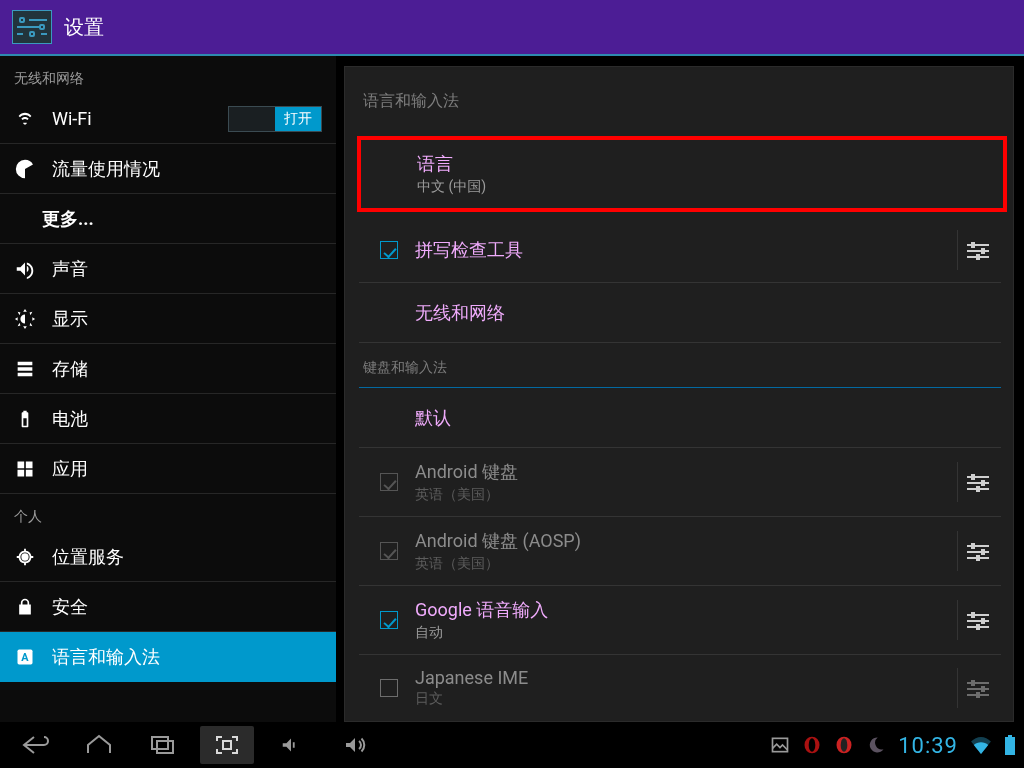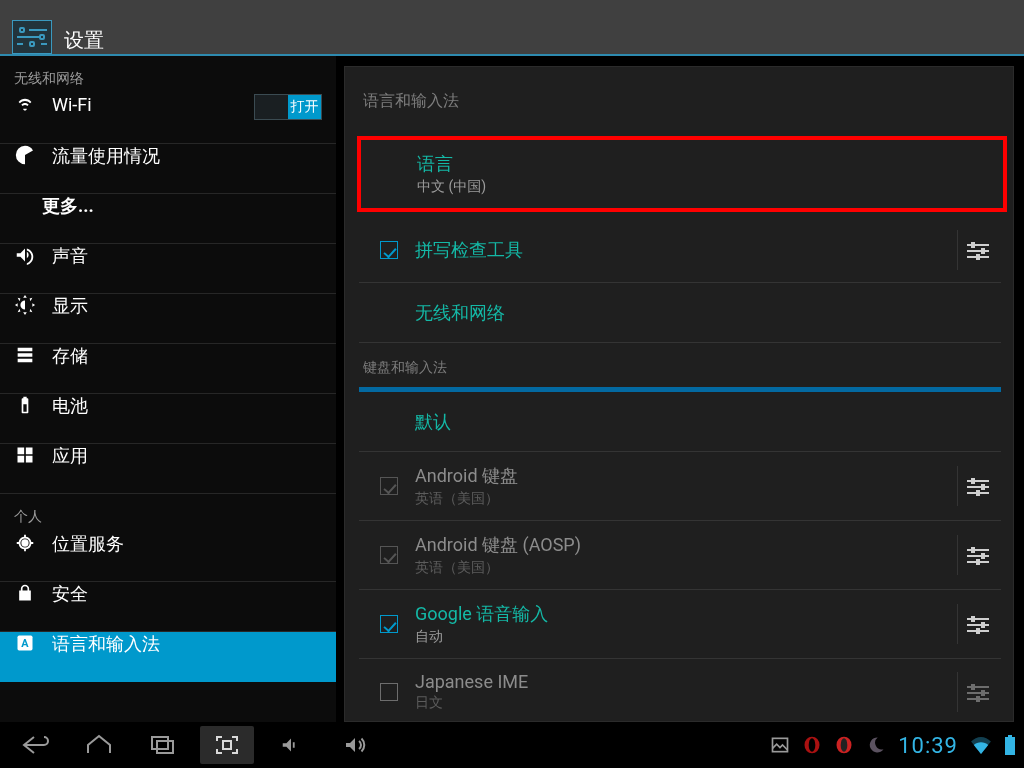--- a/index.html
+++ b/index.html
@@ -1,64 +1,64 @@
 <!DOCTYPE html>
 <html><head>
 <meta charset="utf-8">
 <style>
   * { box-sizing: border-box; margin: 0; padding: 0; }
   html, body { width: 1024px; height: 768px; overflow: hidden; font-family: "Roboto","Droid Sans",Arial,sans-serif; background:#000; color:#fff; }
   
-  .appbar { height:56px; display:flex; align-items:flex-end; padding:0 12px; background:#404040; border-bottom:2px solid #2e8aaf; }
+  .appbar { height:56px; display:flex; align-items:center; padding:0 12px; background:#4c1d95; border-bottom:2px solid #2e8aaf; }
   .appbar .title { font-size:20px; font-weight:400; margin-left:12px; color:#fff; }
   .ic-settings { width:40px; height:34px; border:1px solid #3a99bf; background:#22343c; display:flex; flex-direction:column; justify-content:space-around; padding:5px 4px; }
   .ic-settings .row { display:flex; align-items:center; }
   .ic-settings .line { height:2px; background:#3a99bf; flex:1; }
   .ic-settings .knob { width:6px; height:6px; border:2px solid #3a99bf; border-radius:2px; background:transparent; }
   .ic-settings .row:nth-child(1) .knob{ margin-left:2px; margin-right:4px;}
   .ic-settings .row:nth-child(2) .knob{ margin:0 2px 0 auto;}
   .ic-settings .row:nth-child(3) .knob{ margin:0 6px;}
   
   .body { position:absolute; top:56px; left:0; right:0; bottom:46px; display:flex; }
   
   .sidebar { width:340px; background:#0c0c0c; border-right:4px solid #000; overflow-y:auto; }
   .cat { padding:14px 14px 6px; font-size:14px; color:#9b9b9b; }
-  .item { height:50px; display:flex; align-items:flex-start; padding:0 14px; gap:16px; border-bottom:1px solid #272727; cursor:pointer; font-size:18px; }
+  .item { height:50px; display:flex; align-items:center; padding:0 14px; gap:16px; border-bottom:1px solid #272727; cursor:pointer; font-size:18px; }
   .item.indent { padding-left:42px;font-weight:bold; }
   .item.active { background:#0099cc; border-bottom-color:#0099cc; }
   .item .icon { width:22px; height:22px; display:flex; align-items:center; justify-content:center; }
   .item .icon svg { fill:#ffffff; }
-  .switch { margin-left:auto; width:68px; height:26px; border:1px solid #3b4b52; display:flex; font-size:12px; position:relative; background:#1a1f22;}
+  .switch { margin-left:auto; width:94px; height:26px; border:1px solid #3b4b52; display:flex; font-size:12px; position:relative; background:#1a1f22;}
   .switch .knob2 { width:50%; height:100%; background:#0099cc; margin-left:auto; display:flex; align-items:center; justify-content:center; font-size:14px; }
   
   .panel { flex:1; background:#1f1f1f; border:1px solid #2b2b2b; margin:10px 10px 0 4px; padding:16px 6px 0 0; overflow-y:auto;}
   .panel-inner { padding:0 6px 0 14px; }
   .section-title { font-size:16px; color:#7d7d7d; padding:8px 2px 26px 4px; }
   .row-item { display:flex; align-items:center; padding:12px 4px; border-bottom:1px solid #343434; min-height:60px; position:relative; }
   .row-item.noborder { border-bottom:none; }
   .row-item .pad { width:52px; display:flex; justify-content:center; }
   .row-texts { display:flex; flex-direction:column; gap:2px; }
-  .row-title { font-size:18px; color:#14b8a6; }
+  .row-title { font-size:18px; color:#f0abfc; }
   .row-sub   { font-size:14px; color:#9c9c9c; }
   .row-dim .row-title { color:#8c8c8c; }
   .row-dim .row-sub   { color:#5c5c5c; }
   .settings-slider { margin-left:auto; width:40px; height:40px; display:flex; align-items:center; justify-content:center; border-left:1px solid #343434;}
   .mini-sliders { width:22px; height:16px; position:relative;}
   .mini-sliders .l{ position:absolute; left:0; right:0; height:2px; background:#cfcfcf;}
   .mini-sliders .l.dim{ background:#6d6d6d;}
   .mini-sliders .l1{ top:2px;} .mini-sliders .l2{ top:8px;} .mini-sliders .l3{ top:14px;}
   .mini-sliders .k{ position:absolute; width:4px; height:6px; background:#cfcfcf;}
   .mini-sliders .k.dim{ background:#6d6d6d;}
   .mini-sliders .k1{ top:0; left:4px;} .mini-sliders .k2{ top:6px; left:14px;} .mini-sliders .k3{ top:12px; left:9px;}
   .chk { width:18px; height:18px; border:1px solid #6d6d6d; position:relative;}
   .chk.on { border-color:#0099cc;}
   .chk.on::after { content:""; position:absolute; left:3px; top:6px; width:10px; height:5px; border-left:2px solid #0099cc; border-bottom:2px solid #0099cc; transform:rotate(-48deg);}
   .chk.locked { border-color:#555;}
   .chk.locked::after { content:""; position:absolute; left:3px; top:6px; width:10px; height:5px; border-left:2px solid #555; border-bottom:2px solid #555; transform:rotate(-48deg);}
-  .sub-header { font-size:14px; color:#7d7d7d; padding:16px 4px 10px 4px; border-bottom:5px solid #0369a1;}
+  .sub-header { font-size:14px; color:#7d7d7d; padding:16px 4px 10px 4px; border-bottom:1px solid #0369a1;}
   .highlight-box { border:4px solid #ff0000; margin:-2px -6px 6px -2px; }
   
   .navbar { position:absolute; left:0; right:0; bottom:0; height:46px; background:#000; display:flex; align-items:center; padding:0 8px; gap:10px;}
   .nbtn { width:54px; height:38px; display:flex; align-items:center; justify-content:center; border-radius:2px;}
   .nbtn.active{ background:#2b2b2b;}
   .navbar .spacer{ flex:1; }
   .clock { font-size:22px; color:#33b5e5; letter-spacing:1px;}
   .tray { display:flex; align-items:center; gap:12px;}
   svg { display:block; }
   .tray-icon { width:20px; height:20px;}

